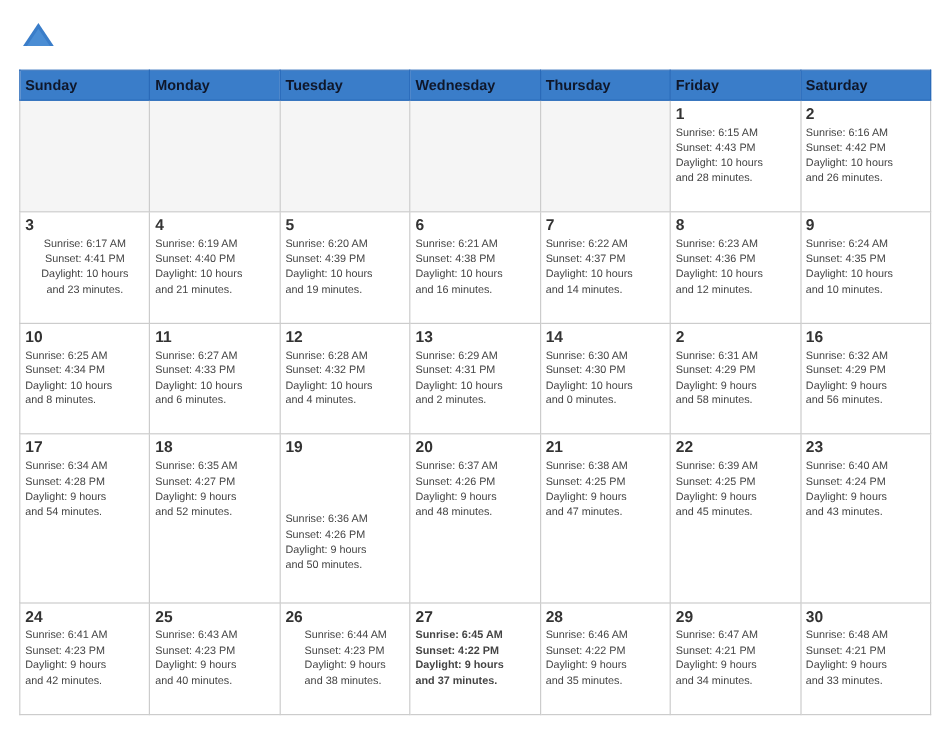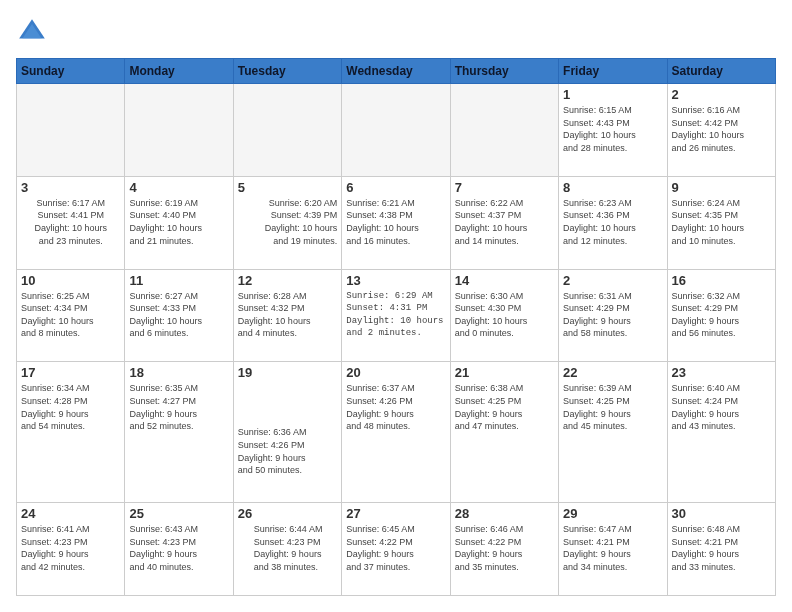--- a/index.html
+++ b/index.html
@@ -157,21 +157,21 @@
           </td>
           <td>
             <span class="day-num">4</span>
             <div class="day-info" style="white-space: pre-line;">Sunrise: 6:19 AM
 Sunset: 4:40 PM
 Daylight: 10 hours
 and 21 minutes.</div>
           </td>
           <td>
             <span class="day-num">5</span>
-            <div class="day-info" style="white-space: pre-line; text-align: right;">Sunrise: 6:20 AM
+            <div class="day-info" style="white-space: pre-line;">Sunrise: 6:20 AM
 Sunset: 4:39 PM
 Daylight: 10 hours
 and 19 minutes.</div>
           </td>
           <td>
             <span class="day-num">6</span>
             <div class="day-info" style="white-space: pre-line;">Sunrise: 6:21 AM
 Sunset: 4:38 PM
 Daylight: 10 hours
 and 16 minutes.</div>
@@ -215,21 +215,21 @@
           </td>
           <td>
             <span class="day-num">12</span>
             <div class="day-info" style="white-space: pre-line;">Sunrise: 6:28 AM
 Sunset: 4:32 PM
 Daylight: 10 hours
 and 4 minutes.</div>
           </td>
           <td>
             <span class="day-num">13</span>
-            <div class="day-info" style="white-space: pre-line; font-family: Liberation Mono, monospace;">Sunrise: 6:29 AM
+            <div class="day-info" style="white-space: pre-line;">Sunrise: 6:29 AM
 Sunset: 4:31 PM
 Daylight: 10 hours
 and 2 minutes.</div>
           </td>
           <td>
             <span class="day-num">14</span>
             <div class="day-info" style="white-space: pre-line;">Sunrise: 6:30 AM
 Sunset: 4:30 PM
 Daylight: 10 hours
 and 0 minutes.</div>
@@ -317,21 +317,21 @@
           </td>
           <td>
             <span class="day-num">26</span>
             <div class="day-info" style="white-space: pre-line; margin-left: 16px;">Sunrise: 6:44 AM
 Sunset: 4:23 PM
 Daylight: 9 hours
 and 38 minutes.</div>
           </td>
           <td>
             <span class="day-num">27</span>
-            <div class="day-info" style="white-space: pre-line;">Sunrise: 6:45 AM
+            <div class="day-info" style="white-space: pre-line; font-weight: bold;">Sunrise: 6:45 AM
 Sunset: 4:22 PM
 Daylight: 9 hours
 and 37 minutes.</div>
           </td>
           <td>
             <span class="day-num">28</span>
             <div class="day-info" style="white-space: pre-line;">Sunrise: 6:46 AM
 Sunset: 4:22 PM
 Daylight: 9 hours
 and 35 minutes.</div>

